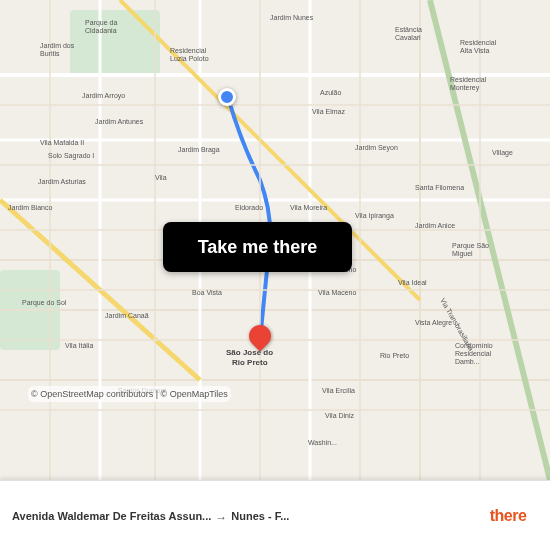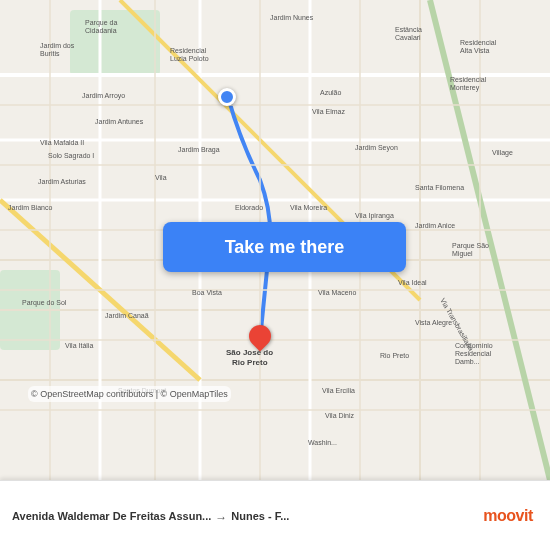--- a/index.html
+++ b/index.html
@@ -17,23 +17,23 @@
     #map-svg {
       width: 100%;
       height: 100%;
     }
 
     
     #take-me-there-btn {
       position: absolute;
       top: 222px;
       left: 163px;
-      width: 243px;
+      width: 189px;
       height: 50px;
-      background: #3b82f6;
+      background: #000000;
       color: white;
       border: none;
       border-radius: 8px;
       font-size: 18px;
       font-weight: bold;
       cursor: pointer;
       display: flex;
       align-items: center;
       justify-content: center;
       box-shadow: 0 2px 6px rgba(0,0,0,0.3);
@@ -284,16 +284,16 @@
     <div class="bottom-content">
       <div class="route-row">
         <span class="route-text">Avenida Waldemar De Freitas Assun...</span>
         <span class="arrow-separator">→</span>
         <span class="destination-text">Nunes - F...</span>
       </div>
     </div>
   </div>
   <div class="moovit-logo-container">
     <div class="moovit-logo">
-      <span class="moovit-text">moovit</span>
+      <span class="moovit-text">there</span>
     </div>
   </div>
 </div>
 
 </body></html>

